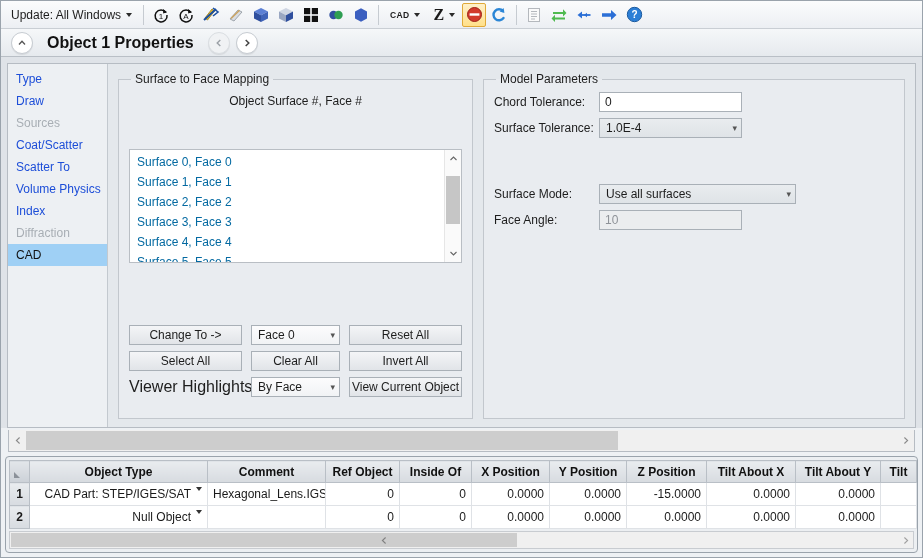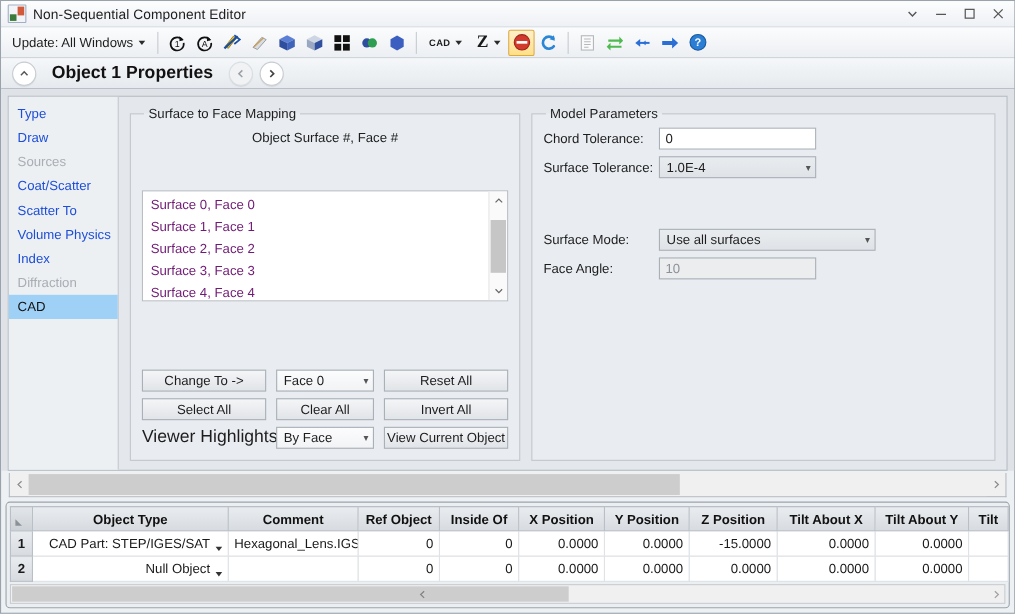--- a/index.html
+++ b/index.html
@@ -142,21 +142,21 @@
 
   .centerlbl{text-align:center;font-size:12px;color:#1d1d1d;margin:2px 0 5px 0;}
 
   
   .listbox{
     background:#fff;border:1px solid #b9bec4;
     height:114px;position:relative;display:flex;box-sizing:border-box;
     overflow:hidden;
   }
   .list-items{flex:1 1 auto;padding:2px 0 0 4px;overflow:hidden;}
-  .list-item{font-size:12px;line-height:20px;color:#701a75;white-space:nowrap;padding-left:3px;}
+  .list-item{font-size:12px;line-height:20px;color:#0369a1;white-space:nowrap;padding-left:3px;}
   .vscroll{
     width:16px;flex:0 0 16px;background:#fafafa;border-left:1px solid #e6e6e6;
     display:flex;flex-direction:column;align-items:center;position:relative;
   }
   .vs-arrow{height:17px;display:flex;align-items:center;justify-content:center;width:100%;}
   .vs-track{flex:1 1 auto;width:100%;position:relative;}
   .vs-thumb{
     position:absolute;left:1px;right:1px;top:9px;height:48px;background:#c6c6c6;
   }
 
@@ -230,62 +230,35 @@
     height:22px;padding:0 5px;white-space:nowrap;overflow:hidden;
     color:#1a1a1a;
   }
   table.sheet td.rownum{
     background:linear-gradient(#e9ecef,#d7dbe0);
     border:1px solid #b9bfc6;
     font-weight:bold;text-align:center;width:20px;padding:0;
   }
   td.num{text-align:right;}
   td.cad-cell{text-align:right;}
-  .cellcombo{display:flex;align-items:flex-end;justify-content:flex-end;gap:5px;}
+  .cellcombo{display:flex;align-items:flex-start;justify-content:flex-end;gap:5px;}
   .cellcombo .caret{border-top-color:#333;}
   .sheet-hscroll{
     height:18px;margin-top:2px;background:#f0f0f0;border:1px solid #c8ccd1;
     display:flex;align-items:center;box-sizing:border-box;
   }
   .sheet-hscroll .hs-thumb2{
     position:absolute;top:1px;bottom:1px;background:#cdcdcd;
   }
 </style>
 </head>
 <body>
 
 <div class="app">
 
-  <div class="titlebar">
-    <div class="title-icon"></div>
-    <div class="title-text">Non-Sequential Component Editor</div>
-    <div class="win-btns">
-      <div class="win-btn">
-        <svg width="9" height="9" viewBox="0 0 9 9">
-            <path d="M1 3 L4.5 6.5 L8 3" stroke="#555" stroke-width="1.3" fill="none"></path>
-          </svg>
-      </div>
-      <div class="win-btn">
-        <svg width="11" height="11" viewBox="0 0 11 11">
-            <line x1="1" y1="6" x2="10" y2="6" stroke="#555" stroke-width="1.2"></line>
-          </svg>
-      </div>
-      <div class="win-btn">
-        <svg width="11" height="11" viewBox="0 0 11 11">
-            <rect x="1.5" y="1.5" width="8" height="8" stroke="#555" stroke-width="1.1" fill="none"></rect>
-          </svg>
-      </div>
-      <div class="win-btn close">
-        <svg width="11" height="11" viewBox="0 0 11 11">
-            <line x1="1.5" y1="1.5" x2="9.5" y2="9.5" stroke="#555" stroke-width="1.2"></line>
-            <line x1="9.5" y1="1.5" x2="1.5" y2="9.5" stroke="#555" stroke-width="1.2"></line>
-          </svg>
-      </div>
-    </div>
-  </div>
 
   <div class="toolbar">
 
     <div class="tb-text">
       <span>Update: All Windows</span>
       <span class="caret"></span>
     </div>
 
     <div class="sep"></div>
 

